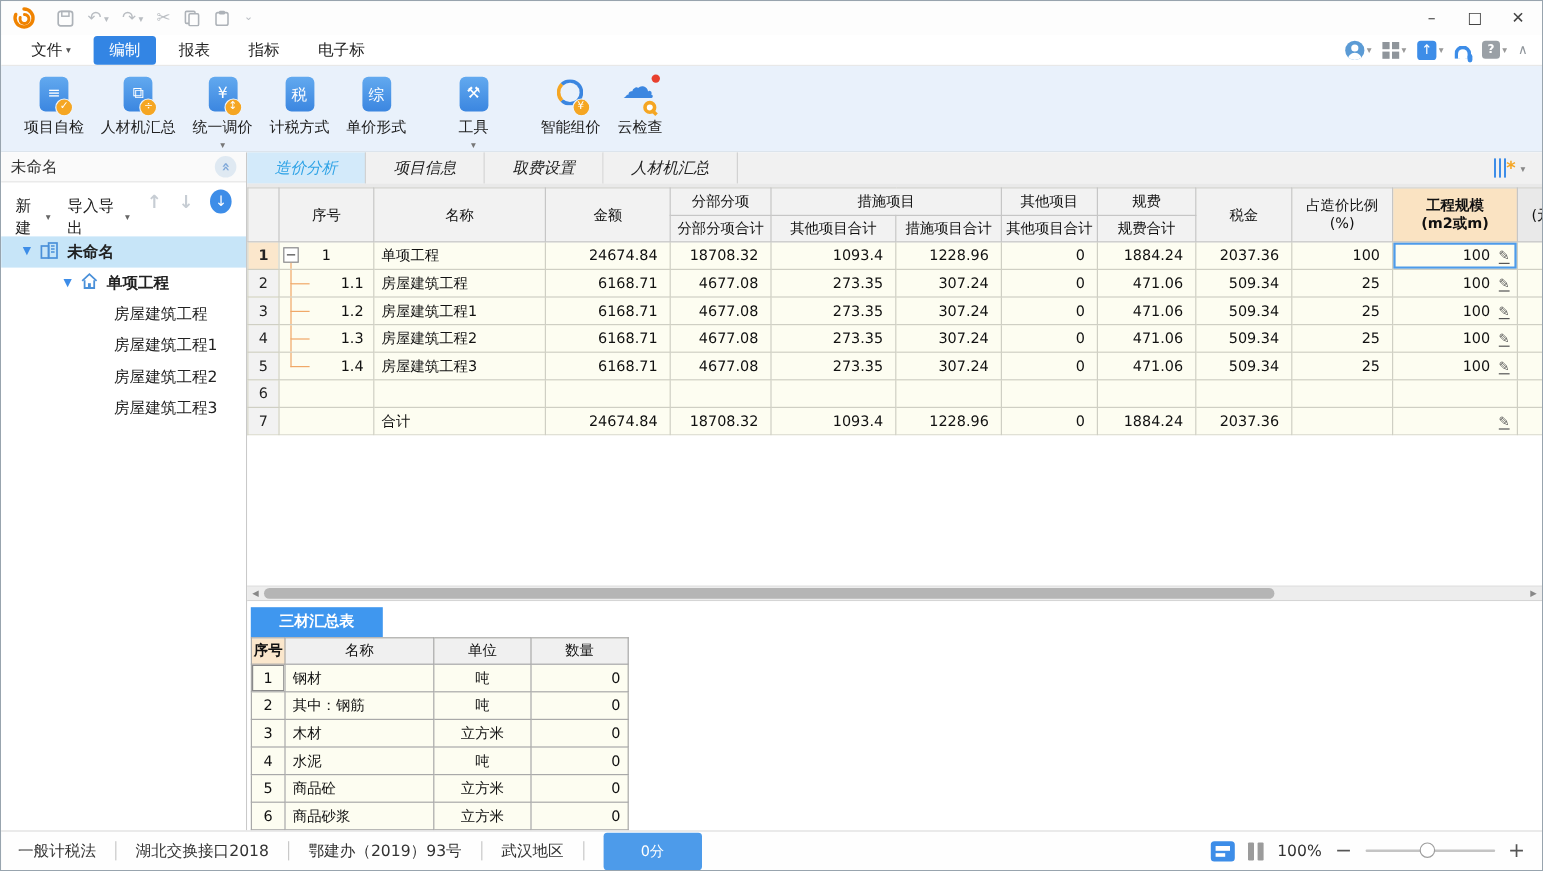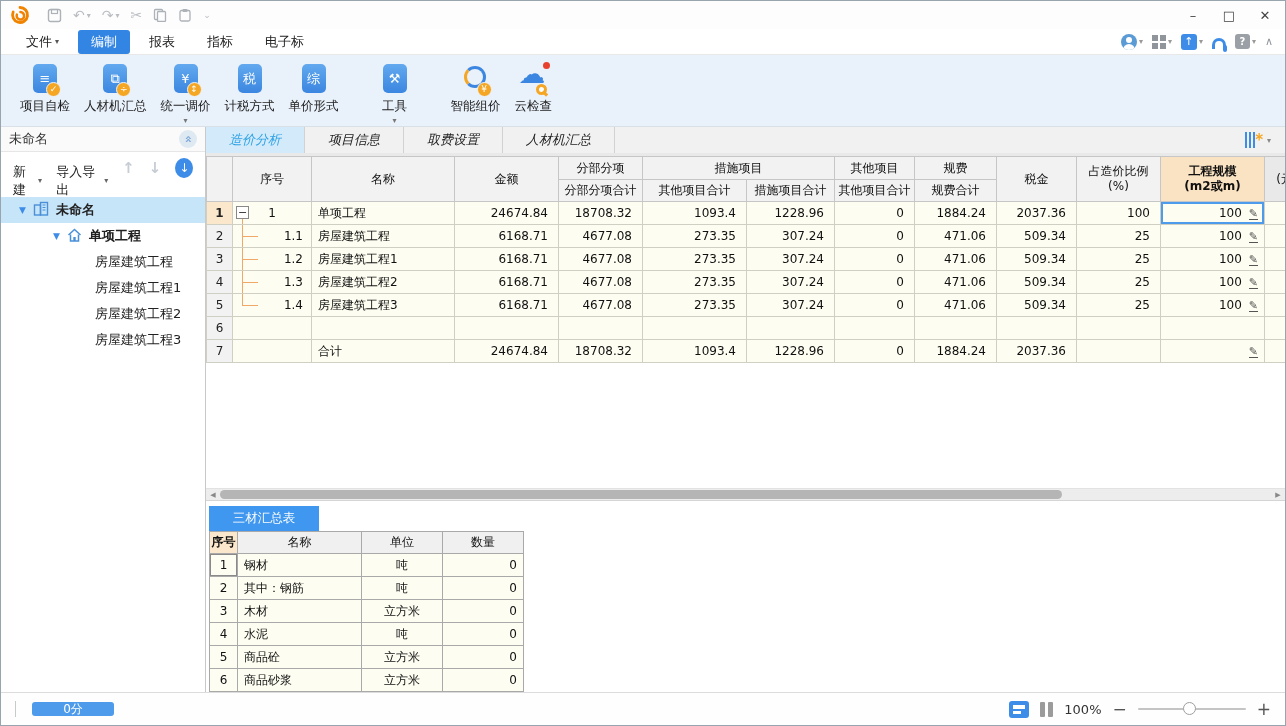--- a/index.html
+++ b/index.html
@@ -108,33 +108,33 @@
   .filler { flex:1; background:#fff; }
 
   
   .hscroll { height:13px; flex:none; background:#EDEDED; display:flex; align-items:center; border-top:1px solid #E2E2E2; border-bottom:1px solid #D5D5D5; }
   .hs-arrow { width:14px; text-align:center; font-size:7px; color:#888; flex:none; }
   .hs-thumb { height:9px; background:#B5B5B5; border-radius:5px; width:78%; flex:none; }
   .hs-track { flex:1; }
 
   
   .bottom-panel { flex:none; padding-top:5px; background:#fff; }
-  .bp-tab { width:110px; height:25px; margin-left:3px; background:#3F97EF; color:#fff; font-size:12.5px; display:flex; align-items:center; justify-content:center; }
+  .bp-tab { width:110px; height:25px; margin-left:3px; background:#3F97EF; color:#fff; font-size:12.5px; display:flex; align-items:center; justify-content:center;font-weight:bold; }
   table.btable { border-collapse:collapse; table-layout:fixed; font-size:12px; background:#FDFDF1; margin-left:3px; }
   .btable th { background:#F0F0F0; border:1px solid #A9A9A9; height:22px; font-weight:normal; color:#111; }
   .btable th.seq-h { background:#FBE7CC; font-weight:bold; }
   .btable td { border:1px solid #A9A9A9; height:23px; padding:0 6px; color:#111; }
   .btable td.c { text-align:center; padding:0; }
   .btable td.r { text-align:right; }
   .btable td.selbox { box-shadow:inset 0 0 0 1px #8a8a8a; }
 
   
   .statusbar { height:33px; flex:none; border-top:1px solid #DCDCDC; background:#FEFEFE; display:flex; align-items:center; padding:0 14px; gap:16px; font-size:13px; color:#333; }
   .sb-sep { width:1px; height:16px; background:#C9C9C9; flex:none; }
-  .score-btn { width:82px; height:14px; background:#4D9BEA; color:#fff; border-radius:3px; display:flex; align-items:center; justify-content:center; font-size:12px; }
+  .score-btn { width:82px; height:31px; background:#4D9BEA; color:#fff; border-radius:3px; display:flex; align-items:center; justify-content:center; font-size:12px; }
   .sb-right { margin-left:auto; display:flex; align-items:center; gap:11px; }
   .li-h { width:20px; height:17px; background:#3D8DE8; border-radius:3px; position:relative; }
   .li-h::before { content:""; position:absolute; left:4px; top:4px; right:4px; height:4px; background:#fff; }
   .li-h::after { content:""; position:absolute; left:4px; bottom:4px; right:8px; height:3px; background:#fff; }
   .li-v { width:5px; height:15px; background:#9B9B9B; box-shadow:8px 0 #9B9B9B; margin-right:8px; border-radius:1px; }
   .zoom-label { font-size:13px; color:#333; }
   .zoom-btn { font-size:17px; color:#555; line-height:14px; }
   .slider { width:108px; height:2px; background:#C4C4C4; border-radius:1px; position:relative; }
   .knob { position:absolute; left:42%; top:-6px; width:13px; height:13px; background:#fff; border:1px solid #9E9E9E; border-radius:50%; }
 </style>
@@ -589,20 +589,29 @@
                 <td class="c">立方米</td>
                 <td class="r">0</td>
               </tr>
             </tbody>
         </table>
       </div>
     </div>
   </div>
 
   <div class="statusbar">
+    <span id="status-items" style="display:flex;align-items:center;gap:16px;">
+        <span>一般计税法</span>
+        <span class="sb-sep"></span>
+        <span>湖北交换接口2018</span>
+        <span class="sb-sep"></span>
+        <span>鄂建办（2019）93号</span>
+        <span class="sb-sep"></span>
+        <span>武汉地区</span>
+      </span>
     <span class="sb-sep"></span>
     <span class="score-btn">0分</span>
     <div class="sb-right">
       <span class="li-h"></span>
       <span class="li-v"></span>
       <span class="zoom-label">100%</span>
       <span class="zoom-btn">−</span>
       <span class="slider">
           <span class="knob"></span>
         </span>

